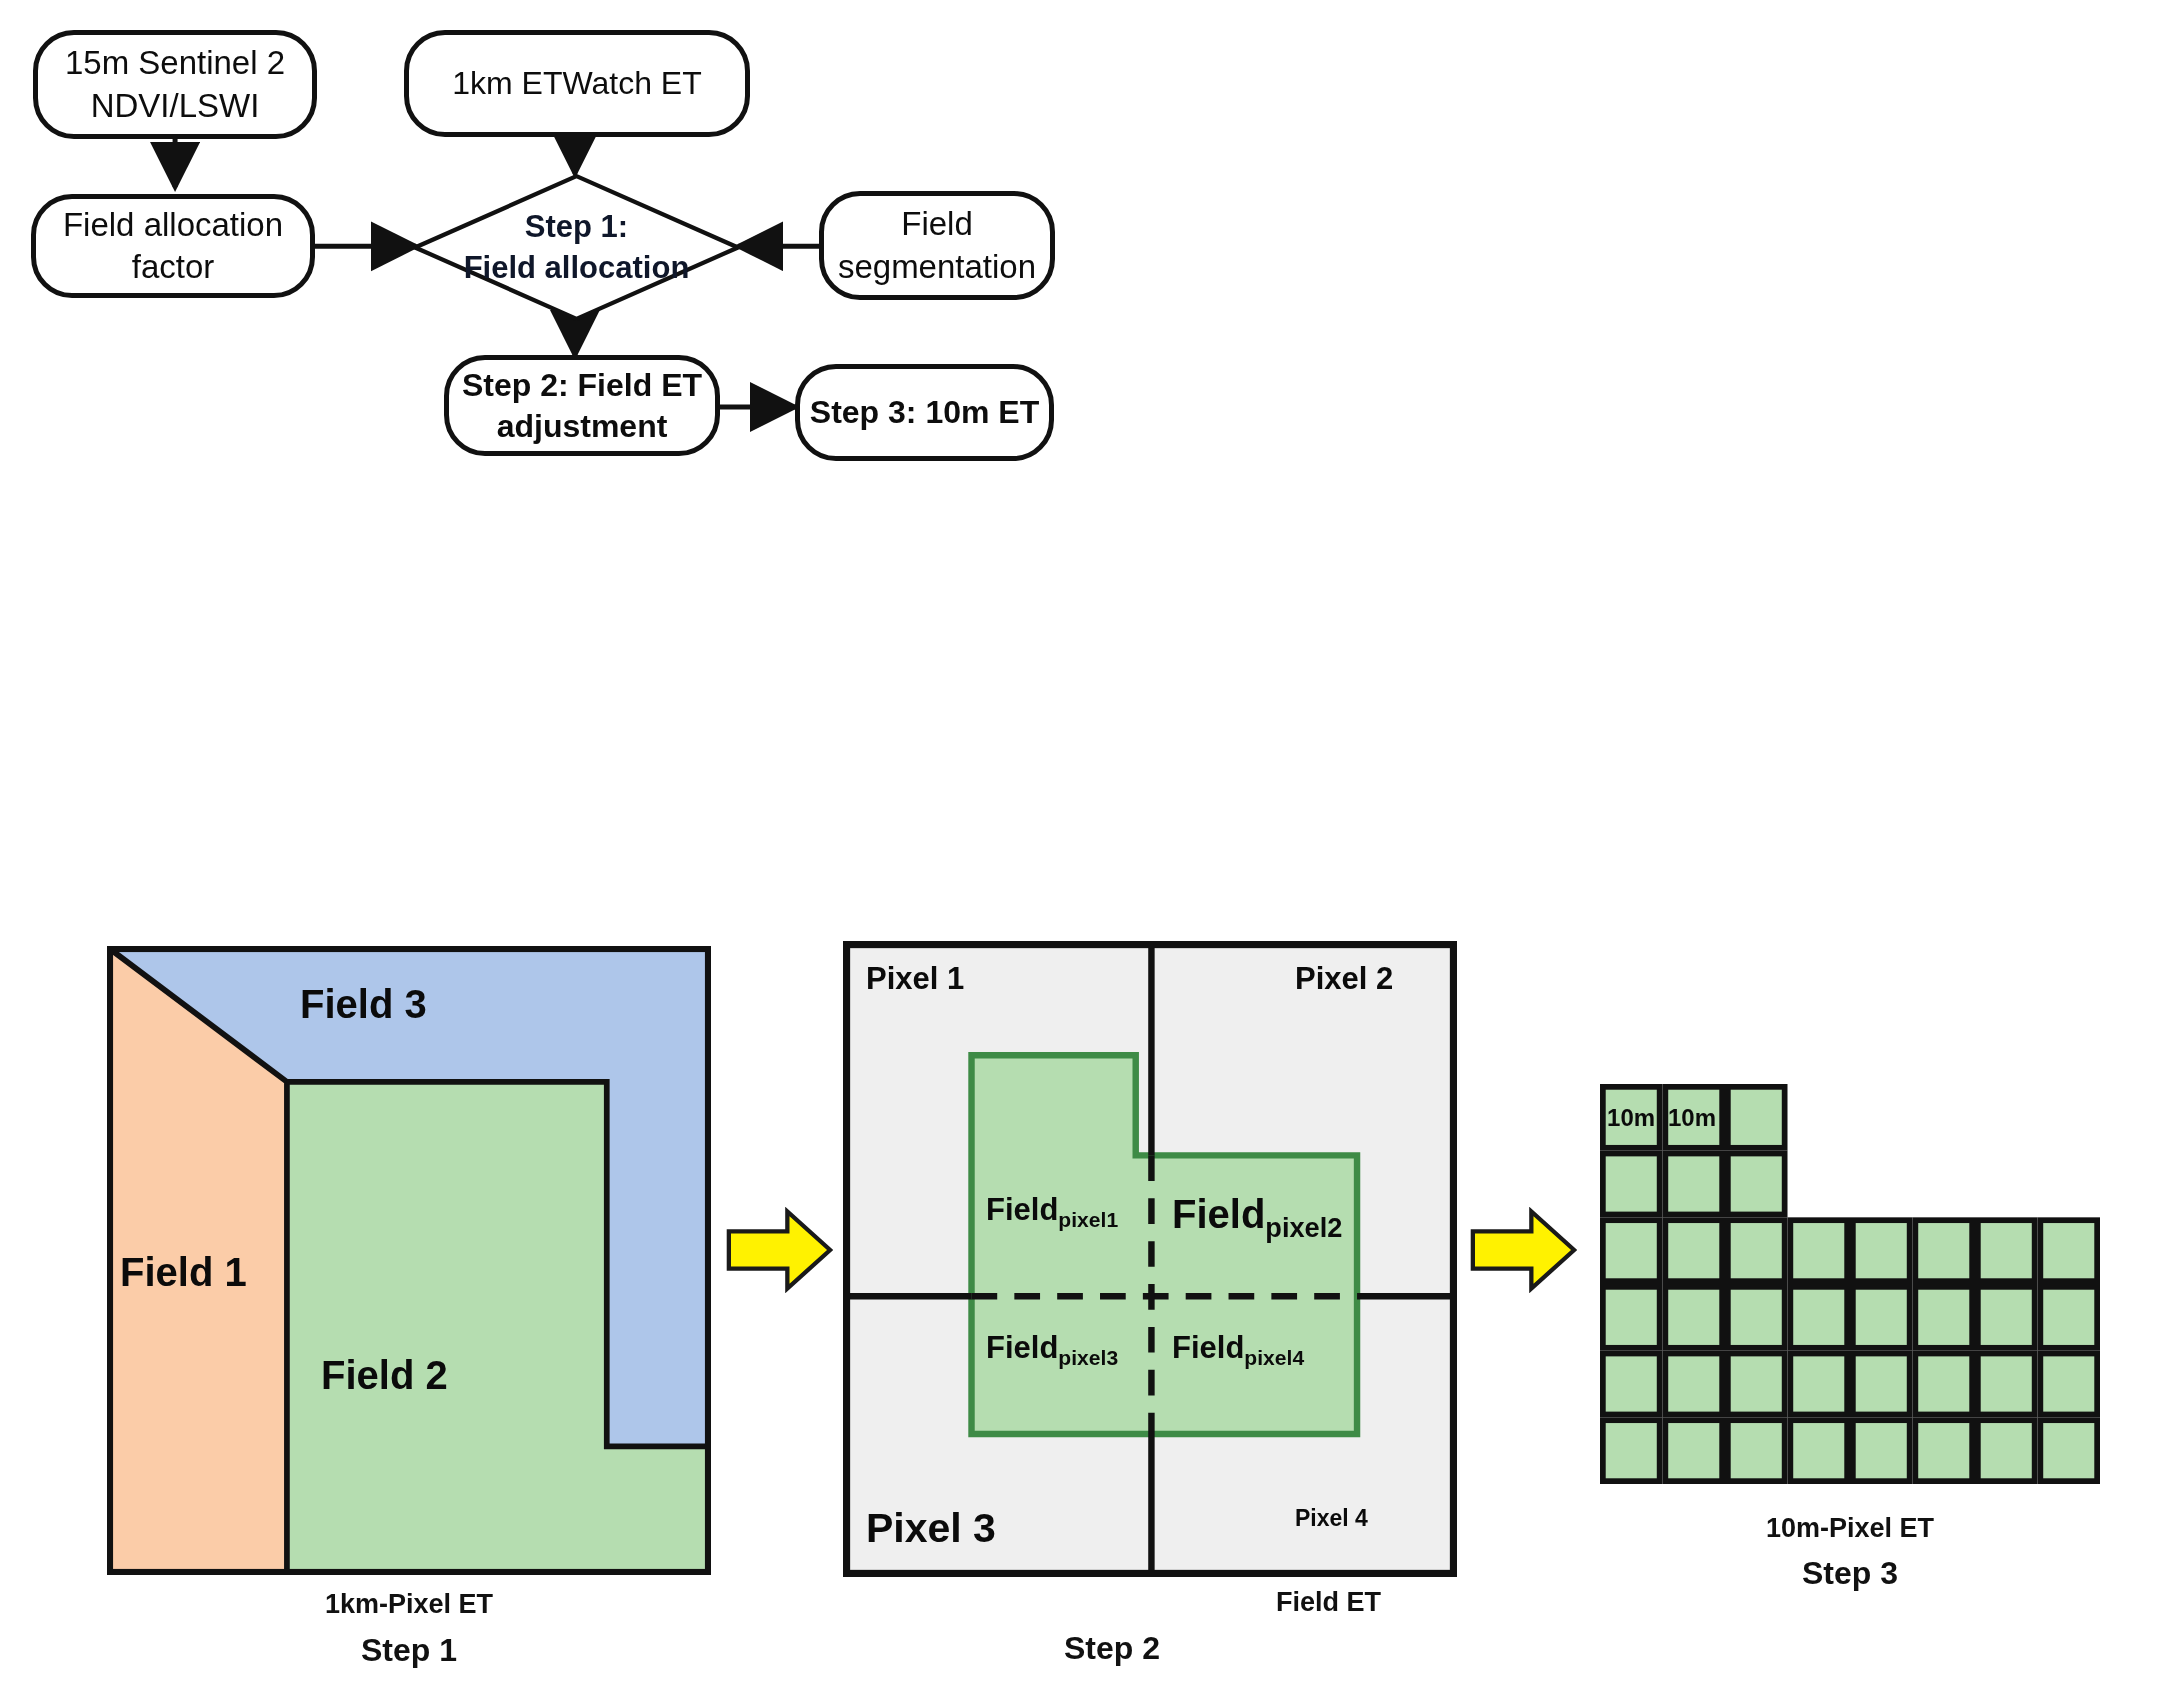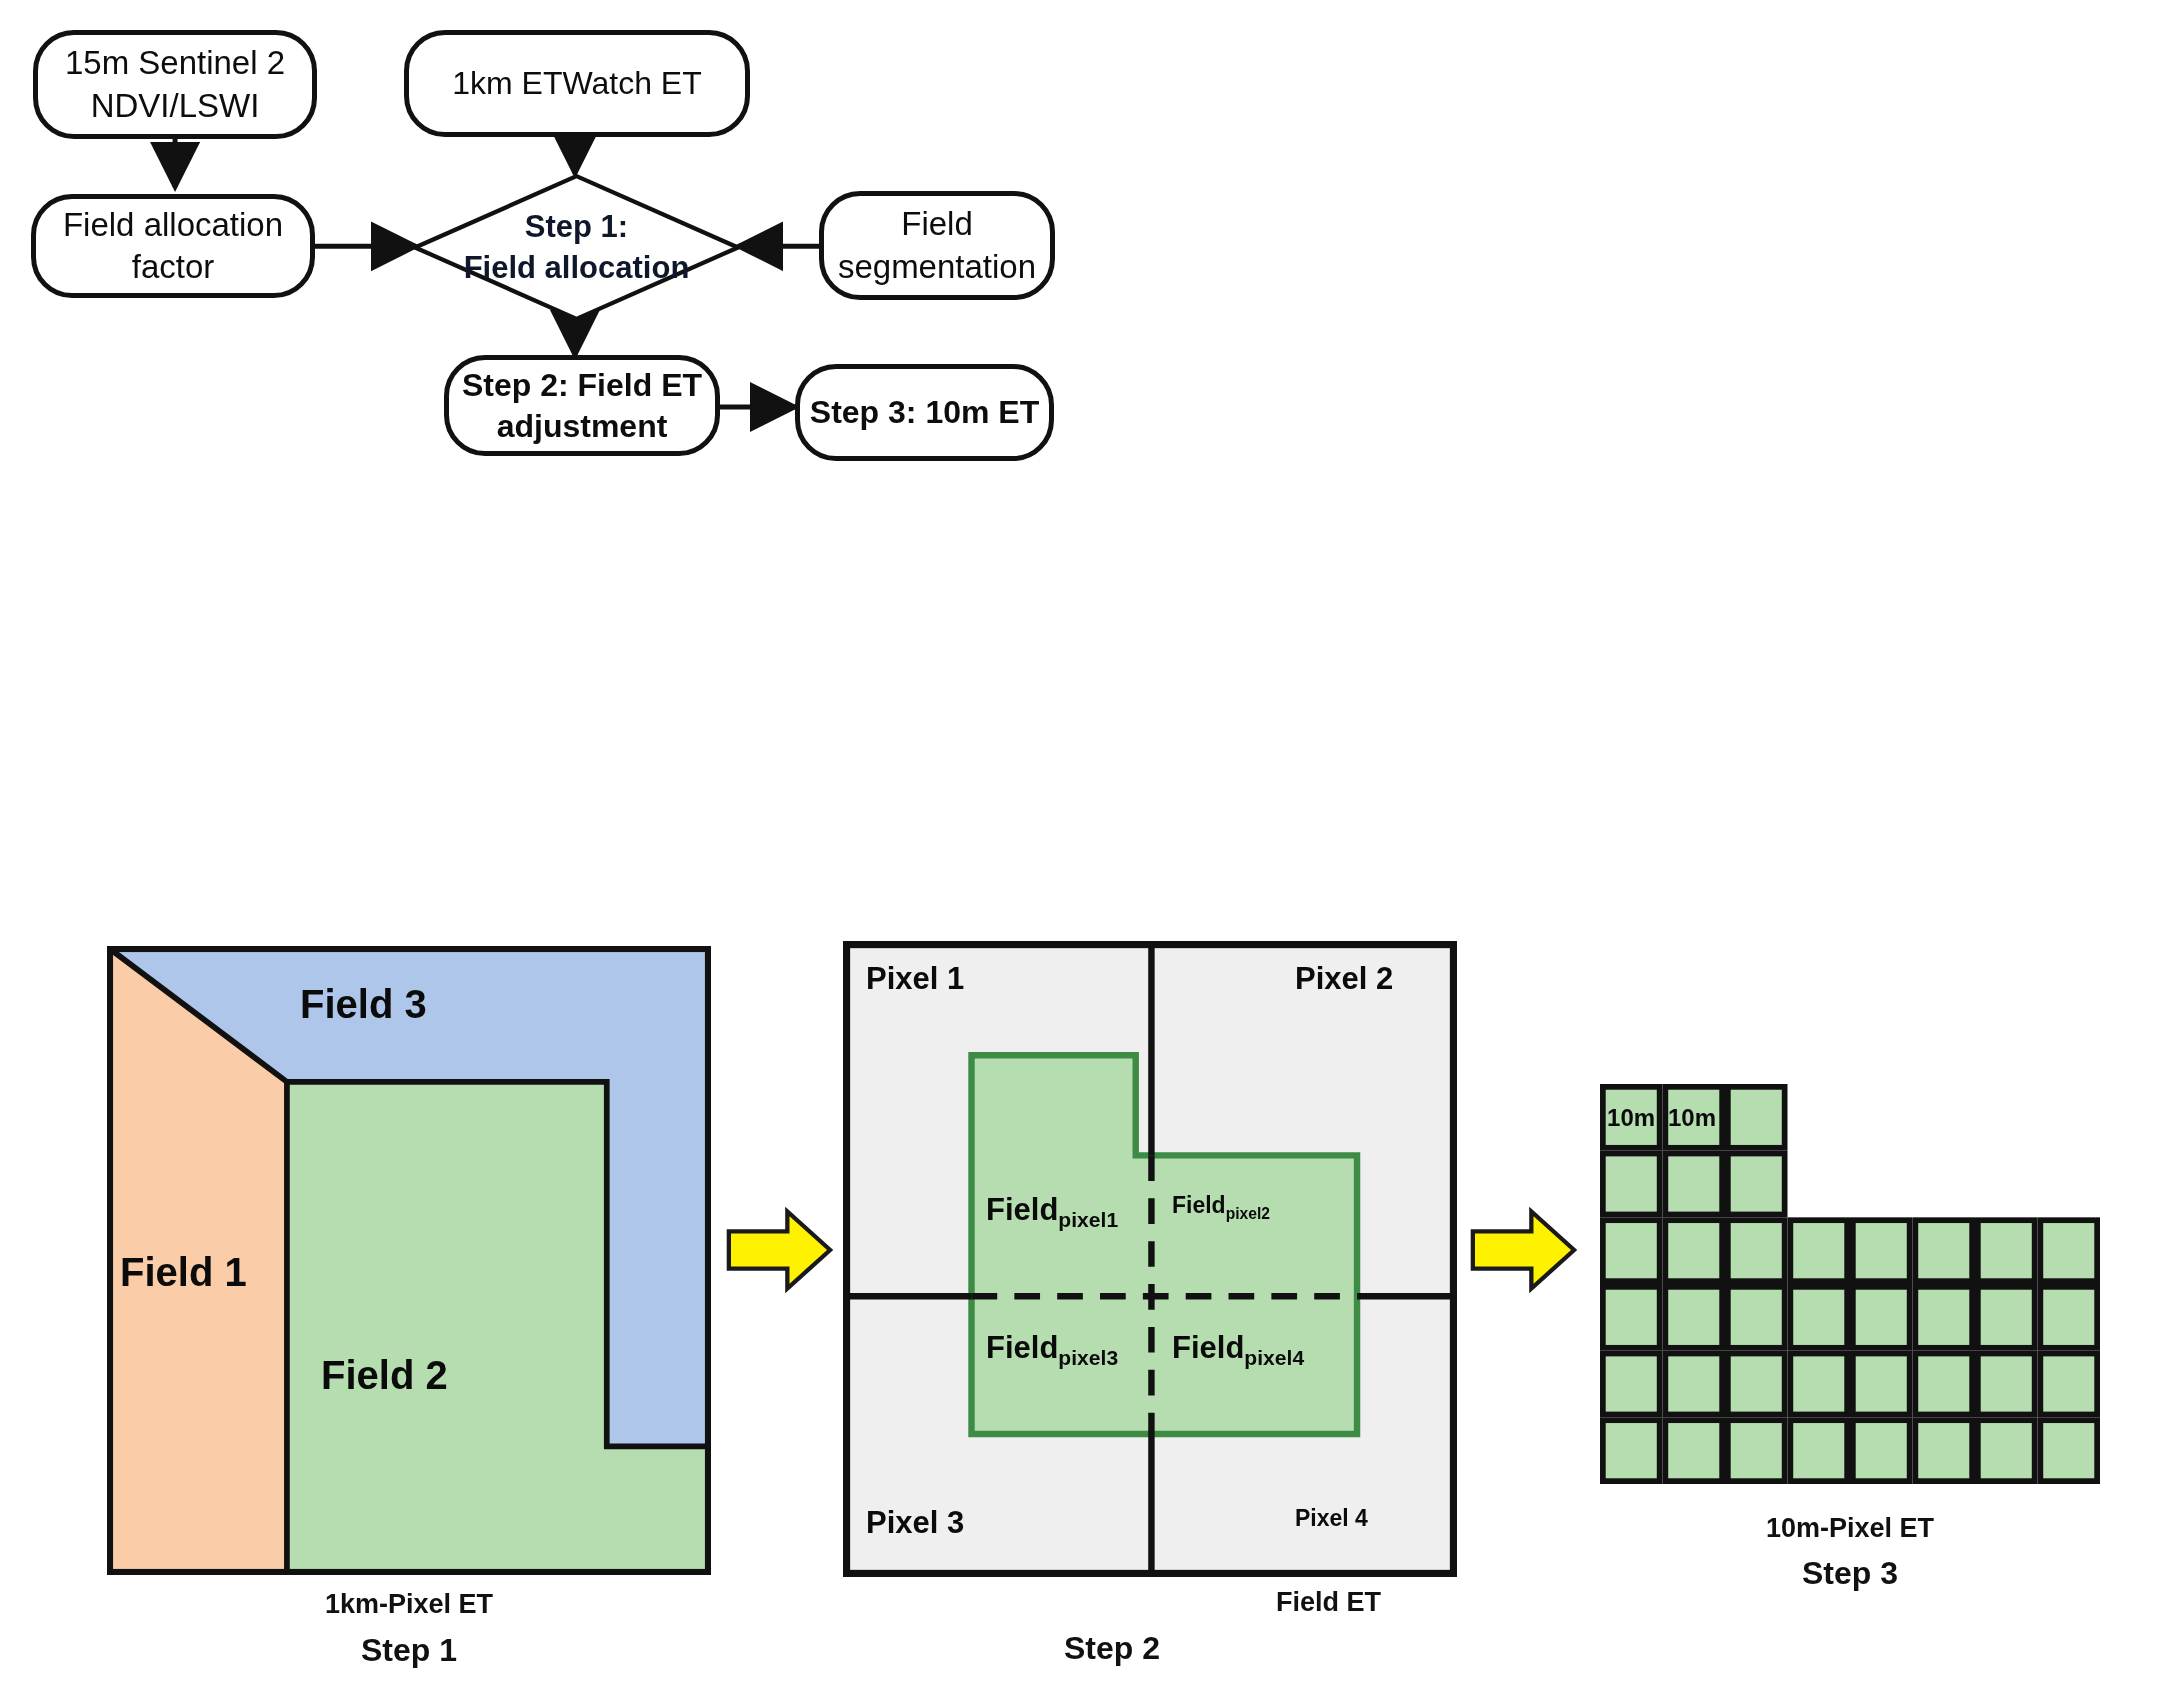--- a/index.html
+++ b/index.html
@@ -170,25 +170,25 @@
       <line x1="720" y1="497" x2="855" y2="497" stroke="#111111" stroke-width="9"></line>
 
       <line x1="180" y1="497" x2="720" y2="497" stroke="#111111" stroke-width="9" stroke-dasharray="36 24"></line>
       <line x1="432" y1="300" x2="432" y2="690" stroke="#111111" stroke-width="9" stroke-dasharray="36 24"></line>
 
       <rect x="5" y="5" width="850" height="880" fill="none" stroke="#111111" stroke-width="10"></rect>
     </svg>
 
     <div class="shape-label" style="left:23px;top:20px;font-size:31px;">Pixel 1</div>
     <div class="shape-label" style="left:452px;top:20px;font-size:31px;">Pixel 2</div>
-    <div class="shape-label" style="left:23px;top:564px;font-size:31px;">Pixel 3</div>
+    <div class="shape-label" style="left:23px;top:564px;font-size:41px;">Pixel 3</div>
     <div class="shape-label" style="left:452px;top:564px;font-size:23px;">Pixel 4</div>
 
     <div class="shape-label" style="left:143px;top:251px;font-size:31px;"><span>Field</span><span class="sub">pixel1</span></div>
-    <div class="shape-label" style="left:329px;top:251px;font-size:23px;"><span>Field</span><span class="sub">pixel2</span></div>
+    <div class="shape-label" style="left:329px;top:251px;font-size:40px;"><span>Field</span><span class="sub">pixel2</span></div>
     <div class="shape-label" style="left:143px;top:389px;font-size:31px;"><span>Field</span><span class="sub">pixel3</span></div>
     <div class="shape-label" style="left:329px;top:389px;font-size:31px;"><span>Field</span><span class="sub">pixel4</span></div>
 
     <div class="panel-cap cap-sub" style="top:646px;text-align:right;">Field ET</div>
     <div class="panel-cap cap-step" style="top:689px;">Step 2</div>
   </div>
 
   <svg class="panel" style="left:1470px;top:1207px;width:107px;height:86px;" viewBox="0 0 150 120">
     <polygon points="4,34 86,34 86,6 146,60 86,114 86,86 4,86" fill="#FFF200" stroke="#1a1a1a" stroke-width="6" stroke-linejoin="miter"></polygon>
   </svg>

